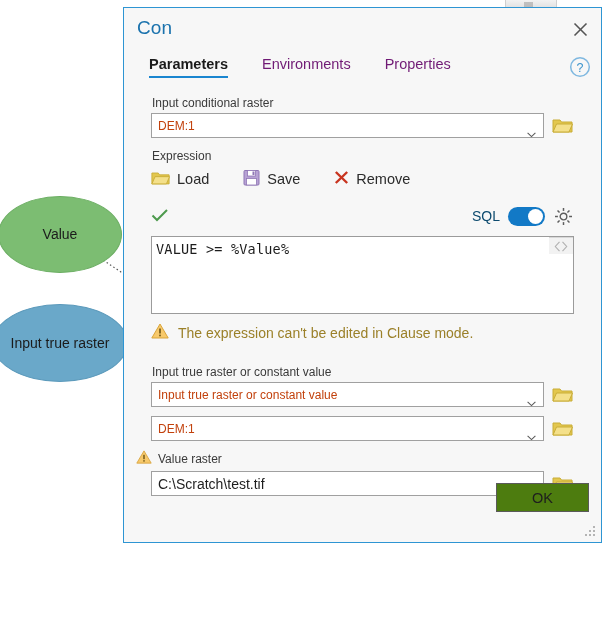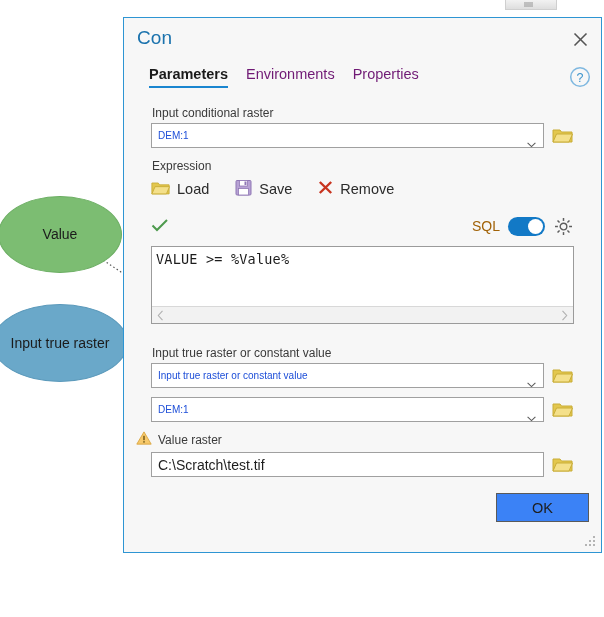--- a/index.html
+++ b/index.html
@@ -67,21 +67,21 @@
     position: absolute;
     left: 18px; top: 2px;
     width: 9px; height: 5px;
     background: #9a9a9a;
     opacity: .55;
   }
 
   
   #dialog {
     position: absolute;
-    left: 123px; top: 17px;
+    left: 123px; top: 7px;
     width: 479px; height: 536px;
     background: #f7f7f7;
     border: 1px solid #2e95d3;
     box-sizing: border-box;
   }
   #dialog-body {
     position: relative;
     width: 100%; height: 100%;
   }
 
@@ -107,21 +107,21 @@
   }
   #close-button svg { display: block; }
 
   
   #tabs {
     position: absolute;
     left: 25px; top: 48px;
     height: 28px;
     display: flex;
     align-items: flex-start;
-    gap: 0px;
+    gap: 16px;
   }
   .tab {
     font-size: 14.5px;
     color: #701a75;
     padding: 0 9px 6px 9px;
     cursor: pointer;
     position: relative;
     white-space: nowrap;
   }
   .tab:first-child { padding-left: 0; }
@@ -165,22 +165,22 @@
     height: 25px;
     background: #ffffff;
     border: 1px solid #a0a0a0;
     box-sizing: border-box;
     position: relative;
     display: flex;
     align-items: center;
     cursor: pointer;
   }
   .combo .combo-text {
-    font-size: 10px;
-    color: #1d4ed8;
+    font-size: 12px;
+    color: #c2410c;
     padding-left: 6px;
     white-space: nowrap;
     overflow: hidden;
   }
   .combo .caret {
     position: absolute;
     right: 7px; top: 50%;
     margin-top: -2px;
   }
   .textbox {
@@ -209,21 +209,21 @@
     padding: 0 27px 0 27px;
   }
 
   
   #expr-label {
     margin-top: 11px;
   }
   #expr-actions {
     display: flex;
     align-items: center;
-    gap: 0px;
+    gap: 8px;
     margin-top: 4px;
     height: 24px;
   }
   .expr-action {
     display: flex;
     align-items: center;
     gap: 7px;
     cursor: pointer;
     font-size: 14.5px;
     color: #2b2b2b;
@@ -239,21 +239,21 @@
   }
   #check-icon { width: 18px; height: 16px; }
   #sql-group {
     margin-left: auto;
     display: flex;
     align-items: center;
     gap: 8px;
   }
   #sql-label {
     font-size: 14px;
-    color: #a16207;
+    color: #0c4a6e;
   }
   #sql-toggle {
     width: 37px; height: 19px;
     border-radius: 10px;
     background: #1279c6;
     position: relative;
     cursor: pointer;
   }
   #sql-toggle .knob {
     position: absolute;
@@ -265,21 +265,21 @@
   #gear-icon { width: 21px; height: 21px; cursor: pointer; }
 
   
   #expr-box {
     margin-top: 8px;
     border: 1px solid #9b9b9b;
     background: #ffffff;
     box-sizing: border-box;
     height: 78px;
     display: flex;
-    flex-direction: column;
+    flex-direction: row;
   }
   #expr-text {
     flex: 1;
     font-family: "DejaVu Sans Mono", monospace;
     font-size: 13.5px;
     color: #1c1c1c;
     padding: 4px 0 0 4px;
     white-space: pre;
     cursor: text;
     letter-spacing: 0.2px;
@@ -321,21 +321,21 @@
     margin-left: -15px;
   }
 
   
   #ok-row {
     position: absolute;
     right: 12px; bottom: 30px;
   }
   #ok-button {
     width: 93px; height: 29px;
-    background: #3b82f6;
+    background: #4d7c0f;
     border: 1px solid #5a5a5a;
     box-sizing: border-box;
     font-size: 14.5px;
     color: #1e1e1e;
     display: flex;
     align-items: center;
     justify-content: center;
     cursor: pointer;
     font-family: "Liberation Sans", sans-serif;
   }
@@ -503,20 +503,30 @@
             </svg>
           </span>
           <span class="scroll-arrow">
             <svg width="7" height="11" viewBox="0 0 7 11" xmlns="http://www.w3.org/2000/svg">
               <path d="M1.5 0.8 L5.7 5.5 L1.5 10.2" fill="none" stroke="#b0b0b0" stroke-width="1.1"></path>
             </svg>
           </span>
         </div>
       </div>
 
+      <div id="expr-warning">
+        <span>
+          <svg width="18" height="16" viewBox="0 0 18 16" xmlns="http://www.w3.org/2000/svg">
+            <path d="M9 1 L17.2 15 L0.8 15 Z" fill="#f7c96b" stroke="#d9a43a" stroke-width="1"></path>
+            <rect x="8.2" y="5.5" width="1.6" height="5" fill="#6b5212"></rect>
+            <rect x="8.2" y="11.6" width="1.6" height="1.7" fill="#6b5212"></rect>
+          </svg>
+        </span>
+        <span id="expr-warning-text">The expression can't be edited in Clause mode.</span>
+      </div>
     </div>
 
     <div class="sec gap-lg">
       <label class="field-label">Input true raster or constant value</label>
       <div class="field-row">
         <div class="combo">
           <span class="combo-text">Input true raster or constant value</span>
           <span class="caret">
             <svg width="9" height="6" viewBox="0 0 9 6" xmlns="http://www.w3.org/2000/svg">
               <path d="M0.6 0.9 L4.5 4.6 L8.4 0.9" fill="none" stroke="#5a5a5a" stroke-width="1.1"></path>

